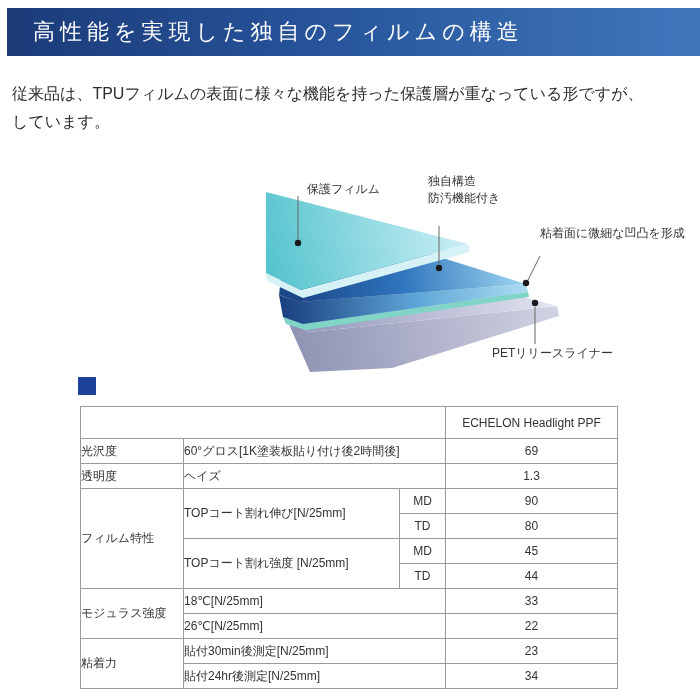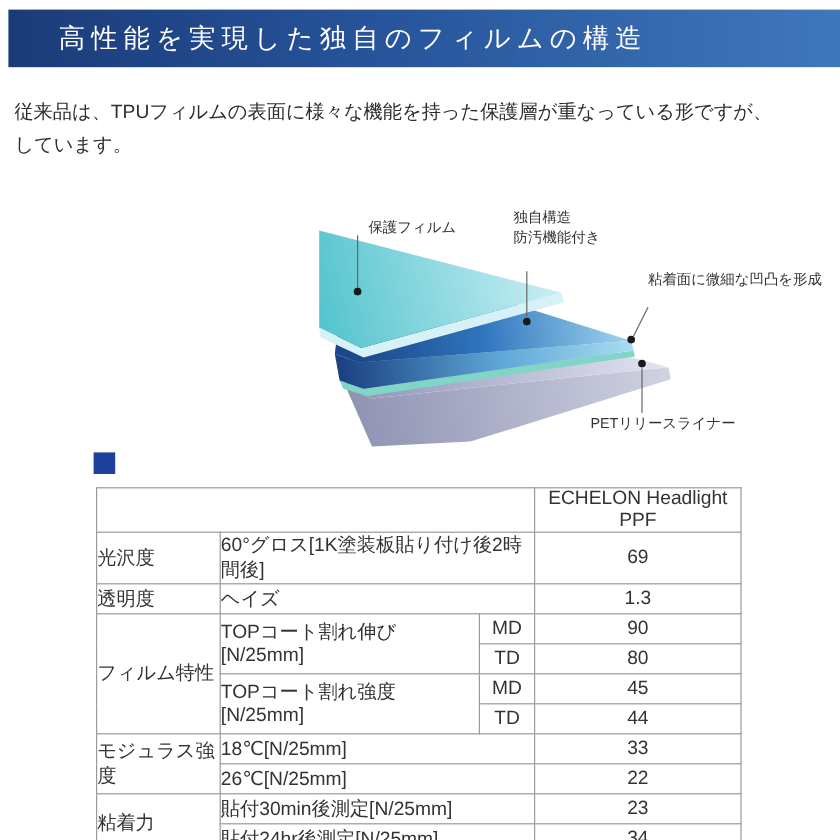--- a/index.html
+++ b/index.html
@@ -9,21 +9,21 @@
   }
   
   .banner{
     position:absolute;left:7px;top:8px;right:0;height:48px;
     background:linear-gradient(90deg,var(--banner-left,#1b3b78) 0%,#27549b 45%,var(--banner-right,#4077bb) 100%);
     display:flex;align-items:center;
   }
   .banner-title{
     font-family:"Liberation Serif","DejaVu Serif",serif;
     color:#ffffff;font-size:22px;font-weight:500;letter-spacing:5px;
-    padding-left:42px;white-space:nowrap;
+    padding-left:26px;white-space:nowrap;
   }
   
   .intro{
     position:absolute;left:12px;top:80px;width:684px;
     color:var(--text,#2d2d2d);font-size:16px;line-height:28px;
   }
   .intro div{white-space:nowrap;}
   
   .diagram{position:absolute;left:200px;top:168px;width:480px;height:212px;}
   .diagram svg{position:absolute;left:0;top:0;}
@@ -36,21 +36,21 @@
     position:absolute;left:103px;top:371px;
     color:var(--heading,#1b2c6e);font-size:20px;font-weight:bold;letter-spacing:1px;margin-top:37px;
   }
   
   .spec-table{
     position:absolute;left:80px;top:406px;width:537px;
     border-collapse:collapse;table-layout:fixed;
   }
   .spec-table td,.spec-table th{
     border:1px solid var(--border,#9a9a9a);
-    font-size:16px;color:#333;font-weight:normal;
+    font-size:12px;color:#333;font-weight:normal;
     padding:0;vertical-align:middle;background:#fff;
   }
   .spec-table thead tr{height:32px;}
   .spec-table tbody tr{height:25px;}
   .cell-diag{
     background:linear-gradient(to bottom right,#ffffff 49.7%,var(--border,#9a9a9a) 49.7%,var(--border,#9a9a9a) 50.35%,#ffffff 50.35%);
   }
   .cell-product{
     background:linear-gradient(135deg,var(--hdr-light,#4f94da) 0%,#2a5cae 55%,var(--hdr-dark,#16377c) 100%);
     color:#fff;font-weight:bold;font-size:12.5px;text-align:center;

